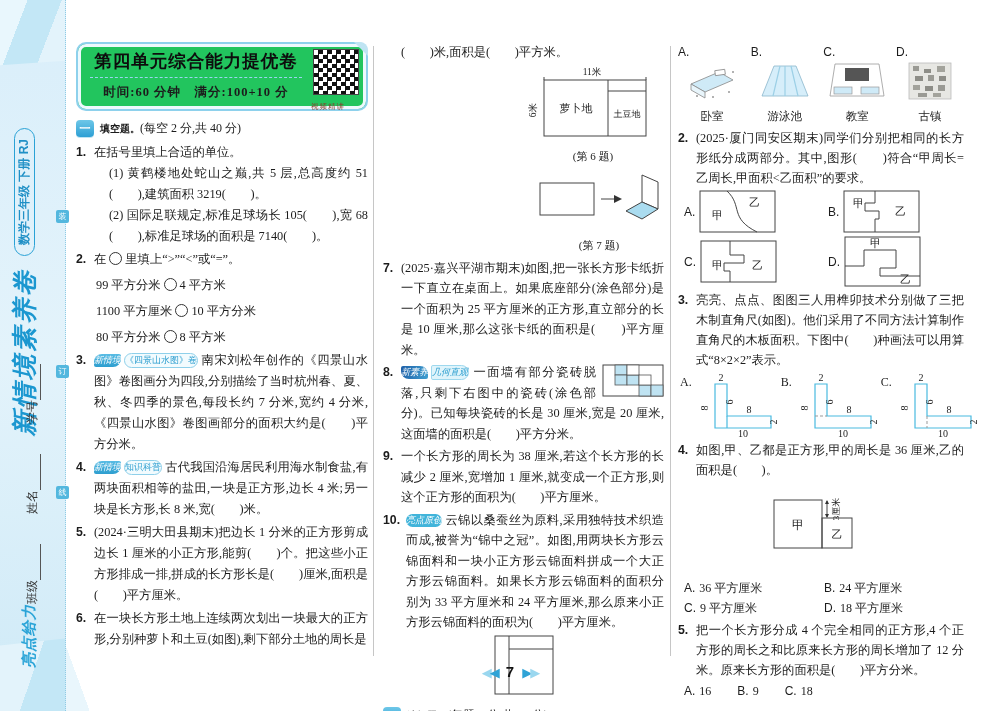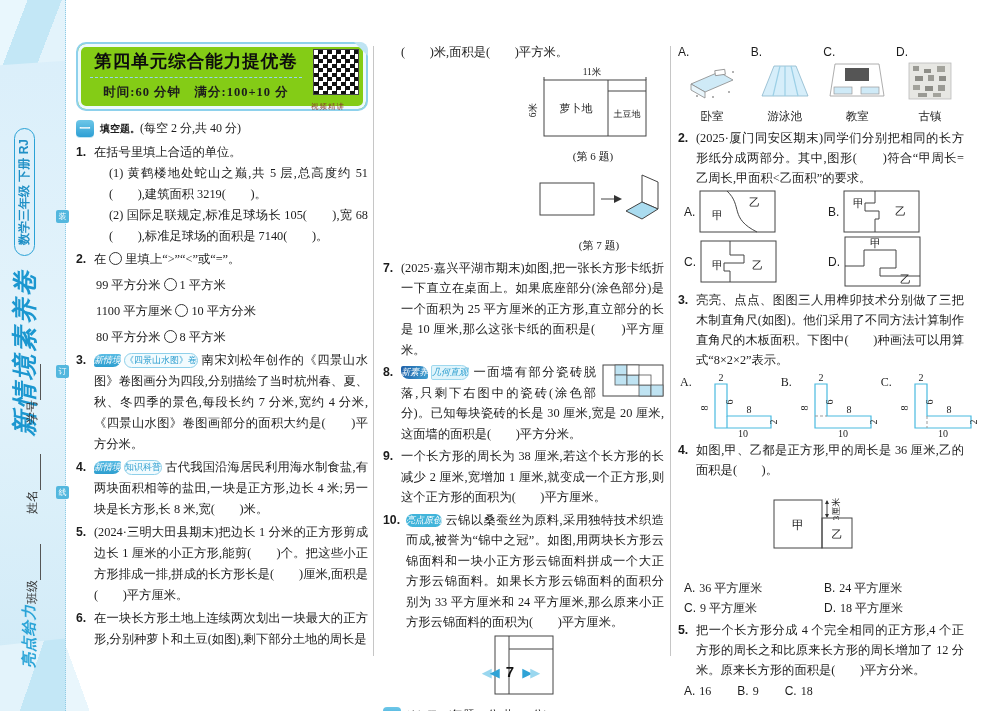--- a/index.html
+++ b/index.html
@@ -61,21 +61,21 @@
   
   .col { position:absolute; z-index:2; font-size:12.3px; }
   .col1 { left:76px;  top:42px; width:292px; line-height:21px; }
   .col2 { left:383px; top:40px; width:281px; line-height:20.5px; }
   .col3 { left:678px; top:40px; width:286px; line-height:20px; }
   .sep  { position:absolute; top:46px; height:610px; border-left:1px solid #c6c6c6; z-index:1; }
   .sep1 { left:373px; } .sep2 { left:670px; }
   
   .hdr {
     position:relative; border:2px solid #8ed1ec; border-radius:10px;
-    padding:7px 62px 6px 10px; margin-bottom:7px; background:#84cc16;
+    padding:7px 62px 6px 10px; margin-bottom:7px; background:#22c55e;
     box-shadow: 0 0 0 3px #eef9fd inset;
   }
   .hdr-title { font-family:"Liberation Sans",sans-serif; font-weight:900; font-size:17.5px; letter-spacing:1px; color:#0d0d0d; text-align:center; }
   .hdr-rule { border-top:1.5px dashed #9ad4ee; margin:5px 2px 4px; }
   .hdr-meta { font-weight:700; font-size:12.5px; text-align:center; letter-spacing:1px; }
   .qr-wrap { position:absolute; right:5px; top:5px; width:50px; text-align:left; }
   .qr {
     width:46px; height:46px; margin:0 auto; border:1px solid #444;
     background: conic-gradient(#111 25%, #fff 0 50%, #111 0 75%, #fff 0) 0 0 / 9px 9px;
   }
@@ -190,21 +190,21 @@
   <div class="q">
     <span class="qno">1.</span>
     <span>在括号里填上合适的单位。</span>
     <div class="sub">(1) 黄鹤楼地处蛇山之巅,共 5 层,总高度约 51 (　　),建筑面积 3219(　　)。</div>
     <div class="sub">(2) 国际足联规定,标准足球场长 105(　　),宽 68 (　　),标准足球场的面积是 7140(　　)。</div>
   </div>
 
   <div class="q">
     <span class="qno">2.</span>
     <span>在</span><span class="cmp-circle"></span><span>里填上“&gt;”“&lt;”或“=”。</span>
-    <div class="pair"><span>99 平方分米</span><span class="cmp-circle"></span><span>1 平方米</span></div>
+    <div class="pair"><span>99 平方分米</span><span class="cmp-circle"></span><span>4 平方米</span></div>
     <div class="pair"><span>1100 平方厘米</span><span class="cmp-circle"></span><span>10 平方分米</span></div>
     <div class="pair"><span>80 平方分米</span><span class="cmp-circle"></span><span>8 平方米</span></div>
   </div>
 
   <div class="q">
     <span class="qno">3.</span>
     <span class="bdg bdg-solid">新情境</span><span class="bdg bdg-outline">《四景山水图》卷</span><span>南宋刘松年创作的《四景山水图》卷图画分为四段,分别描绘了当时杭州春、夏、秋、冬四季的景色,每段长约 7 分米,宽约 4 分米,《四景山水图》卷图画部分的面积大约是(　　)平方分米。</span>
   </div>
 
   <div class="q">

